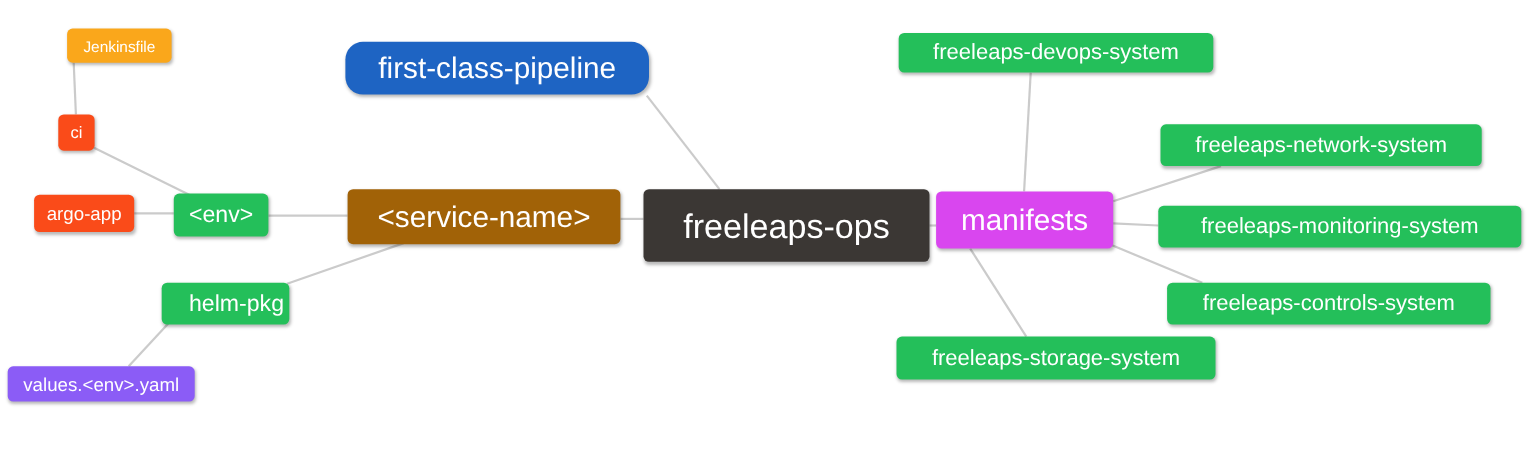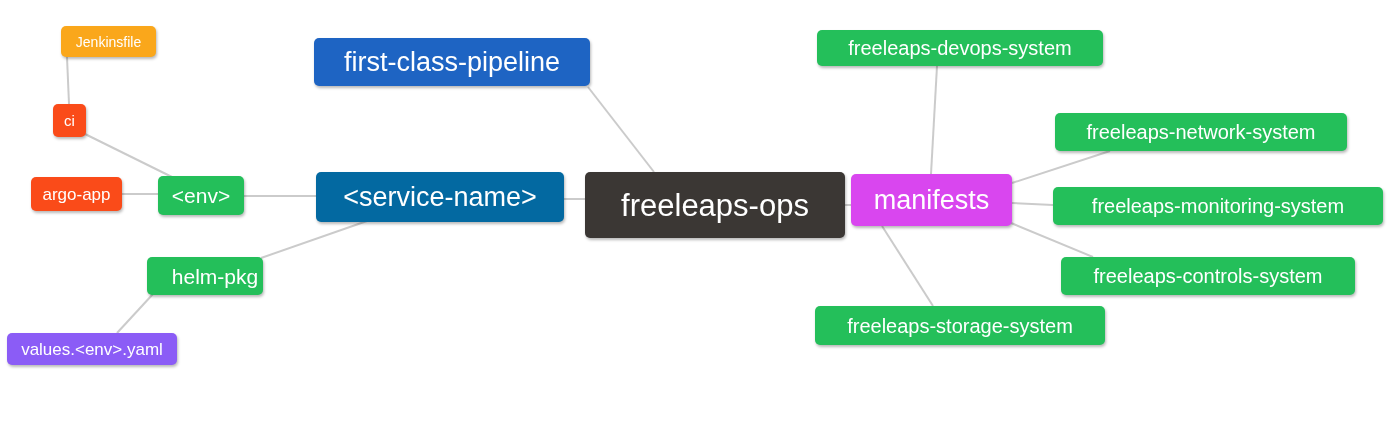--- a/index.html
+++ b/index.html
@@ -60,23 +60,23 @@
       <line x1="937" y1="66" x2="931" y2="174"></line>
       <line x1="1012" y1="183" x2="1110" y2="151"></line>
       <line x1="1012" y1="203" x2="1053" y2="205"></line>
       <line x1="1011" y1="223" x2="1093" y2="257"></line>
       <line x1="882" y1="226" x2="933" y2="306"></line>
     </g>
   </svg>
 
   <div class="node" style="left: 585px; top: 172px; width: 260px; height: 66px; font-size: 31px; background-color: rgb(59, 55, 52);">freeleaps-ops</div>
 
-  <div class="node" style="left: 314px; top: 38px; width: 276px; height: 48px; font-size: 27px; background-color: rgb(30, 100, 195);">first-class-pipeline</div>
+  <div class="node" style="left: 314px; top: 38px; width: 276px; height: 48px; font-size: 27px; background-color: rgb(30, 100, 195); border-radius: 16px;">first-class-pipeline</div>
 
-  <div class="node" style="left: 316px; top: 172px; width: 248px; height: 50px; font-size: 27px; background-color: #0369a1;">&lt;service-name&gt;</div>
+  <div class="node" style="left: 316px; top: 172px; width: 248px; height: 50px; font-size: 27px; background-color: #a16207;">&lt;service-name&gt;</div>
 
   <div class="node" style="left: 851px; top: 174px; width: 161px; height: 52px; font-size: 27px; background-color: #d946ef;">manifests</div>
 
   <div class="node" style="left: 158px; top: 176px; width: 86px; height: 39px; font-size: 21px; background-color: rgb(36, 191, 90);">&lt;env&gt;</div>
 
   <div class="node" style="left: 147px; top: 257px; width: 116px; height: 38px; font-size: 21px; background-color: rgb(36, 191, 90); padding-left: 20px;">helm-pkg</div>
 
   <div class="node" style="left: 53px; top: 104px; width: 33px; height: 33px; font-size: 15px; background-color: rgb(250, 75, 25);">ci</div>
 
   <div class="node" style="left: 31px; top: 177px; width: 91px; height: 34px; font-size: 17px; background-color: rgb(250, 75, 25);">argo-app</div>

